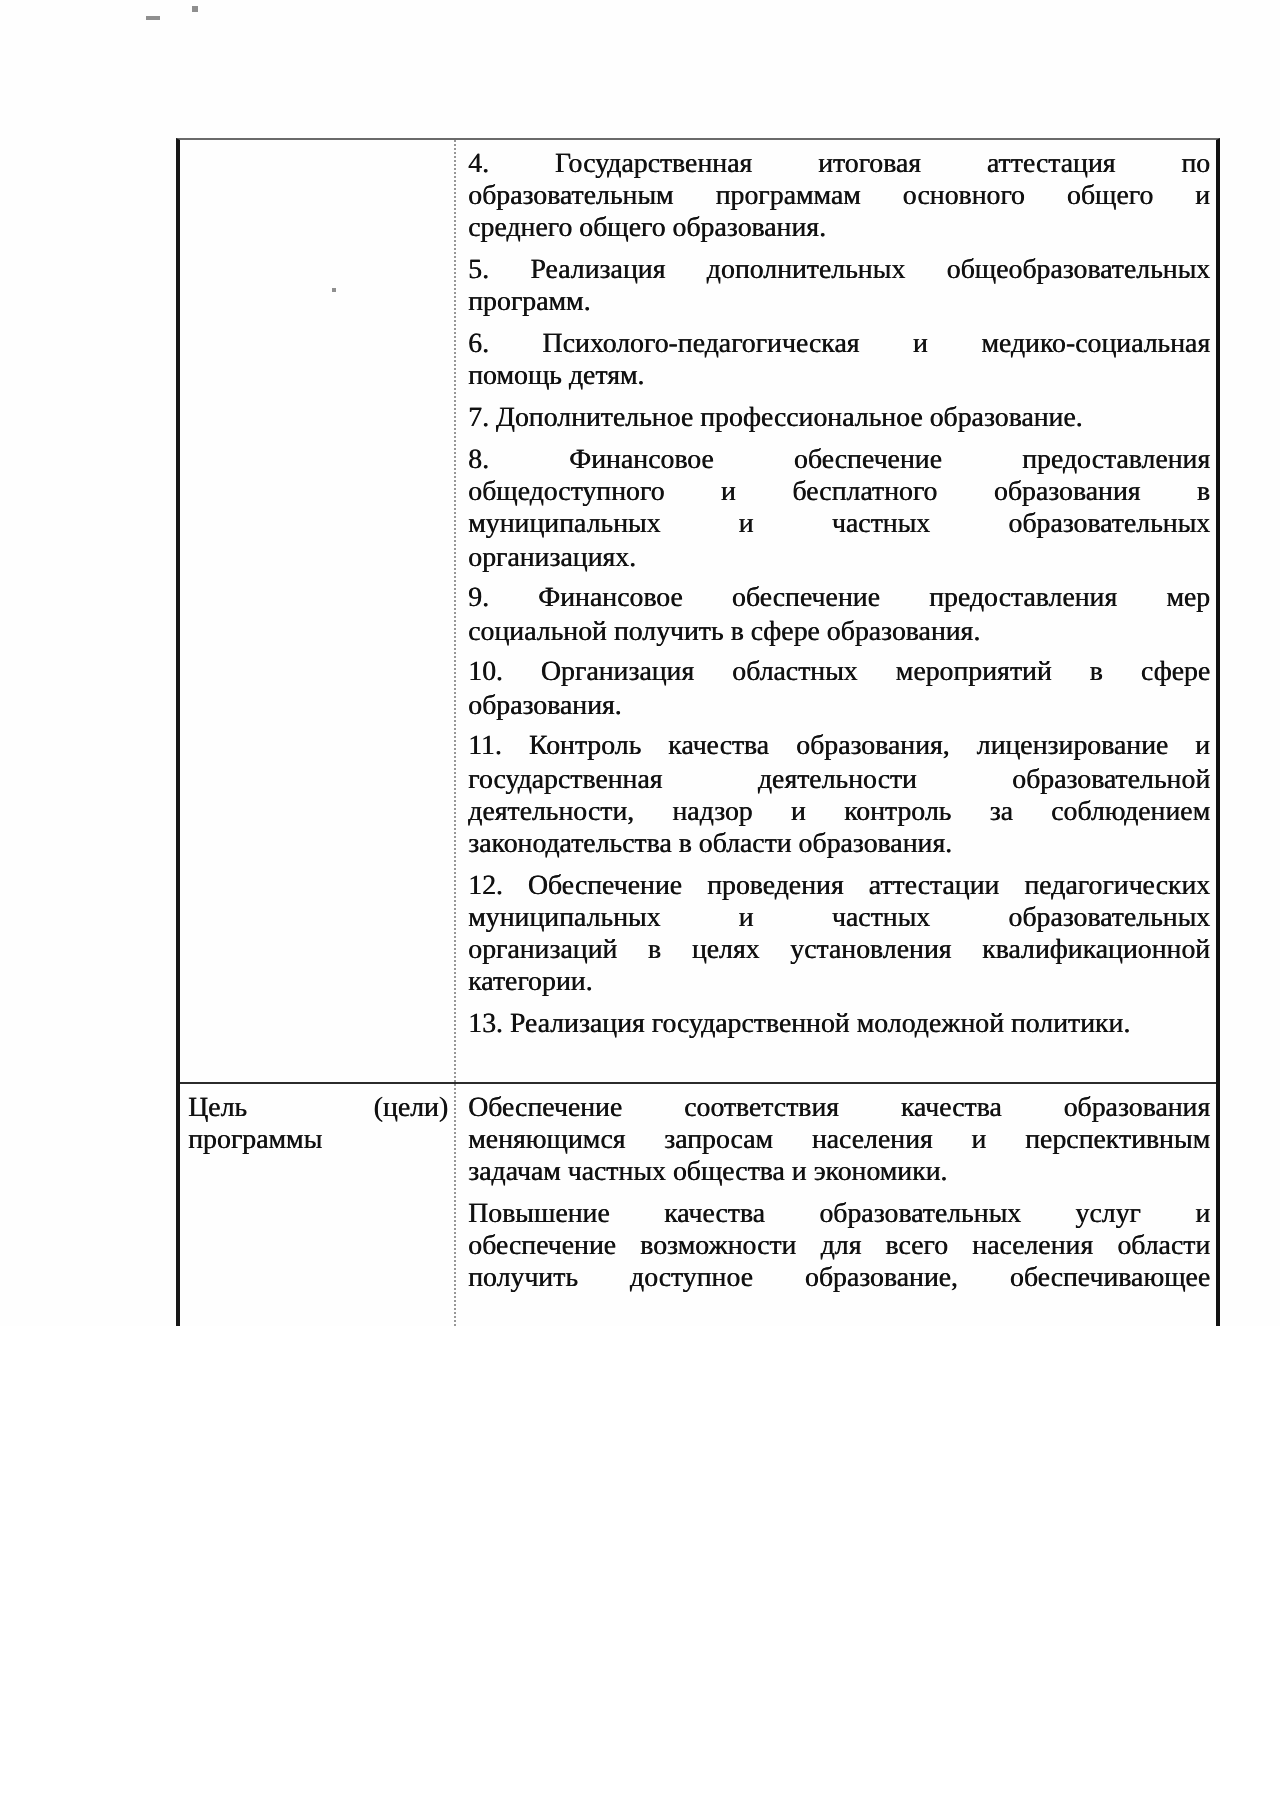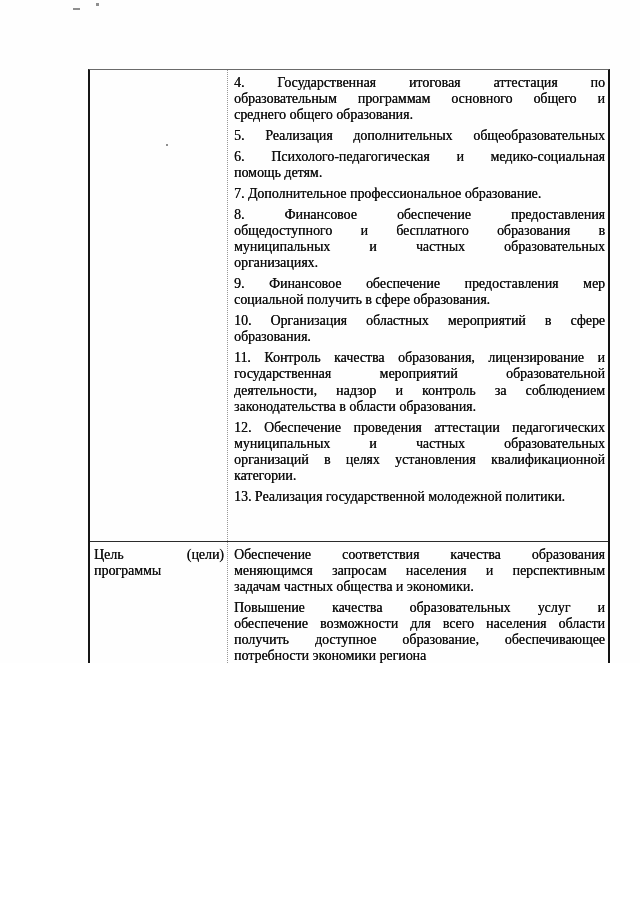--- a/index.html
+++ b/index.html
@@ -81,20 +81,21 @@
     <div class="row row1">
       <div class="cell label-cell"></div>
       <div class="cell content-cell">
           <div class="para">
             <div class="line">4. Государственная итоговая аттестация по</div>
             <div class="line">образовательным программам основного общего и</div>
             <div class="line last">среднего общего образования.</div>
           </div>
           <div class="para">
             <div class="line">5. Реализация дополнительных общеобразовательных</div>
+            <div class="line last">программ.</div>
           </div>
           <div class="para">
             <div class="line">6. Психолого-педагогическая и медико-социальная</div>
             <div class="line last">помощь детям.</div>
           </div>
           <div class="para">
             <div class="line last">7. Дополнительное профессиональное образование.</div>
           </div>
           <div class="para">
             <div class="line">8. Финансовое обеспечение предоставления</div>
@@ -105,21 +106,21 @@
           <div class="para">
             <div class="line">9. Финансовое обеспечение предоставления мер</div>
             <div class="line last">социальной получить в сфере образования.</div>
           </div>
           <div class="para">
             <div class="line">10. Организация областных мероприятий в сфере</div>
             <div class="line last">образования.</div>
           </div>
           <div class="para">
             <div class="line">11. Контроль качества образования, лицензирование и</div>
-            <div class="line">государственная мероприятий образовательной</div>
+            <div class="line">государственная деятельности образовательной</div>
             <div class="line">деятельности, надзор и контроль за соблюдением</div>
             <div class="line last">законодательства в области образования.</div>
           </div>
           <div class="para">
             <div class="line">12. Обеспечение проведения аттестации педагогических</div>
             <div class="line">муниципальных и частных образовательных</div>
             <div class="line">организаций в целях установления квалификационной</div>
             <div class="line last">категории.</div>
           </div>
           <div class="para">
@@ -136,19 +137,18 @@
       <div class="cell content-cell">
           <div class="para">
             <div class="line">Обеспечение соответствия качества образования</div>
             <div class="line">меняющимся запросам населения и перспективным</div>
             <div class="line last">задачам частных общества и экономики.</div>
           </div>
           <div class="para">
             <div class="line">Повышение качества образовательных услуг и</div>
             <div class="line">обеспечение возможности для всего населения области</div>
             <div class="line">получить доступное образование, обеспечивающее</div>
-            <div class="line last">потребности экономики региона</div>
           </div>
         </div>
     </div>
 
   </div>
 </div>
 
 </body></html>

